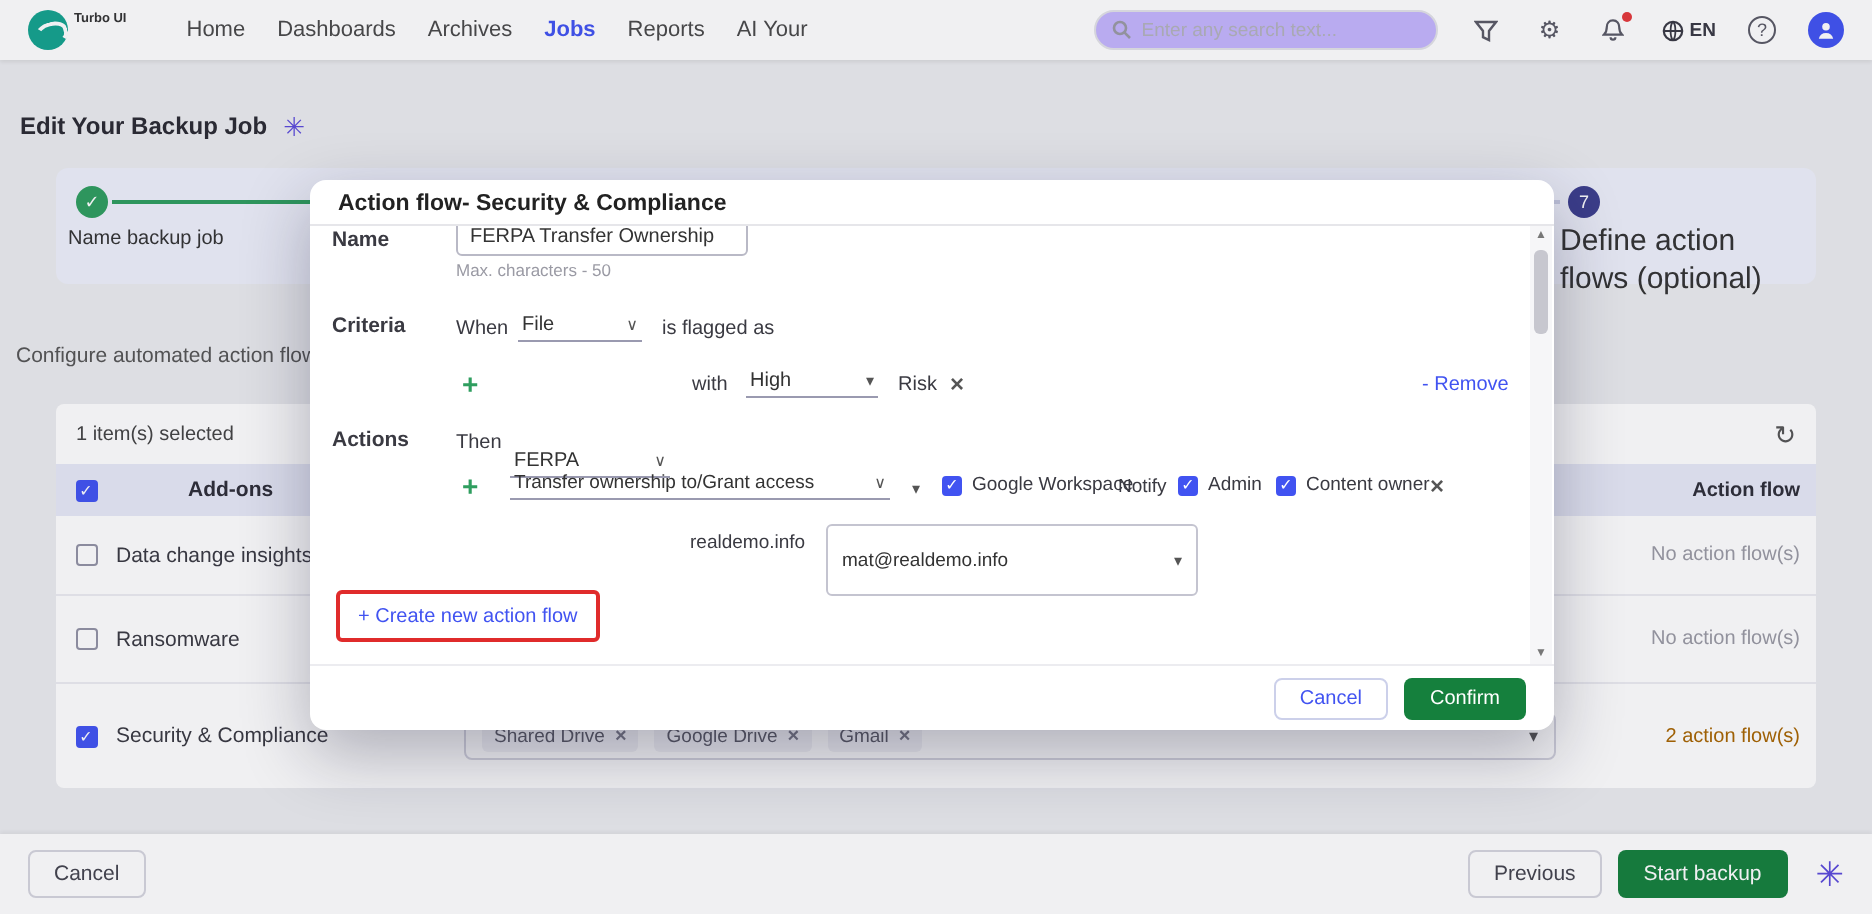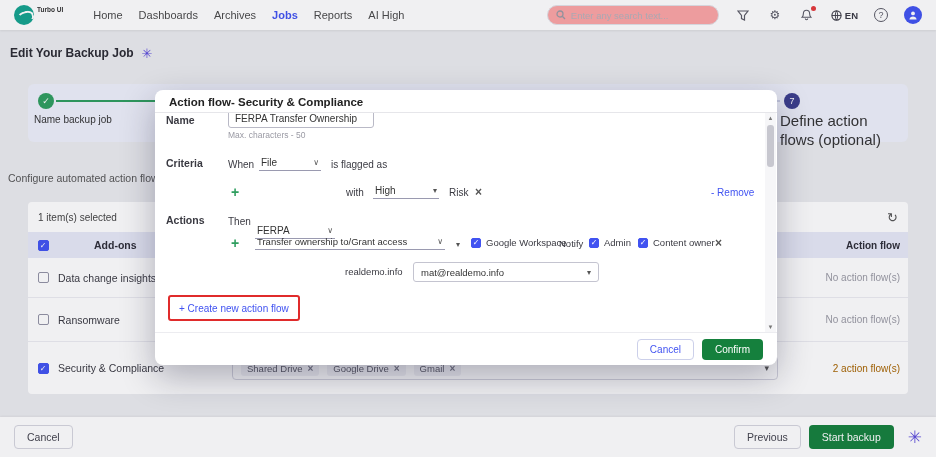--- a/index.html
+++ b/index.html
@@ -19,33 +19,33 @@
     padding:0 14px; gap:16px; box-shadow:0 1px 2px rgba(0,0,0,.08); z-index:5;
   }
   .logo{ display:flex; align-items:flex-start; gap:3px; margin-right:14px; }
   .logo-circle{ width:20px; height:20px; border-radius:50%; background:#14a38f; position:relative; }
   .logo-circle::after{ content:""; position:absolute; left:4px; top:6px; width:12px; height:8px;
     border:2px solid #fff; border-radius:8px/5px; border-bottom-color:transparent; border-left-color:transparent; transform:rotate(-15deg);}
   .brand{ font-size:6.5px; font-weight:bold; color:#333; margin-top:1px; }
   .nav-item{ font-size:11px; color:#4a4a4a; cursor:default; }
   .nav-item.active{ color:#4153f1; font-weight:bold; }
   .search{ margin-left:auto; display:flex; align-items:center; gap:5px;
-    border:1px solid #e2e2e8; background:#fca5a5; border-radius:12px; height:20px; width:172px; padding:0 8px; }
+    border:1px solid #e2e2e8; background:#c4b5fd; border-radius:12px; height:20px; width:172px; padding:0 8px; }
   .search input{ border:none; outline:none; background:transparent; font-size:9.5px; width:100%; color:#444;
     font-family:"Liberation Sans", sans-serif;}
   .search input::placeholder{ color:#b3b3bb; }
   .icon-btn{ width:16px; height:16px; display:flex; align-items:center; justify-content:center;
     color:#5a5a66; position:relative; font-size:12px; }
   .bell-dot{ position:absolute; top:-1px; right:-1px; width:5px; height:5px; background:#e5383b; border-radius:50%; }
   .lang{ display:flex; align-items:center; gap:3px; font-size:9.5px; font-weight:bold; color:#3a3a44; }
   .help{ width:14px; height:14px; border:1.2px solid #5a5a66; border-radius:50%;
     font-size:9px; display:flex; align-items:center; justify-content:center; color:#5a5a66; }
   .avatar{ width:18px; height:18px; border-radius:50%; background:#4153f1; display:flex; align-items:center; justify-content:center; }
   
-  .page-title-row{ position:absolute; top:46px; left:10px; display:flex; align-items:center; gap:8px; }
+  .page-title-row{ position:absolute; top:56px; left:10px; display:flex; align-items:center; gap:8px; }
   .page-title{ font-size:12px; font-weight:bold; color:#2b2b33; }
   .sparkle{ color:#5b4bdb; font-size:13px; line-height:1; }
   
   .stepper{ position:absolute; left:28px; top:84px; width:880px; height:58px;
     background:#eef0fb; border-radius:6px; }
   .step-done-circle{ position:absolute; left:10px; top:9px; width:16px; height:16px; border-radius:50%;
     background:#2f9e5f; color:#fff; font-size:9px; display:flex; align-items:center; justify-content:center; }
   .step-line-green{ position:absolute; left:28px; top:16px; width:540px; height:2px; background:#2f9e5f; }
   .step-line-gray{ position:absolute; left:570px; top:16px; width:182px; height:2px; background:#c9cde4; }
   .step-done-label{ position:absolute; left:6px; top:30px; font-size:10px; color:#333; }
@@ -102,21 +102,21 @@
   .hint{ position:absolute; left:73px; top:17px; font-size:8.5px; color:#9a9aa4; }
   .uselect{ position:absolute; display:inline-flex; align-items:center; gap:7px;
     border-bottom:1px solid #9a9ab0; padding:0 2px 2px; font-size:10px; color:#333; white-space:nowrap;}
   .chev{ font-size:8px; color:#555; }
   .plus{ position:absolute; color:#2f9e5f; font-size:14px; font-weight:bold; line-height:1; }
   .xicon{ position:absolute; color:#555; font-size:12px; font-weight:bold; line-height:1; }
   .link{ color:#4153f1; font-size:10px; }
   .remove-link{ position:absolute; }
   .mcb{ display:inline-flex; align-items:center; gap:5px; position:absolute; font-size:9.5px; color:#3a3a42; }
   .mcb .cb{ width:10px; height:10px; }
-  .email-select{ position:absolute; left:258px; top:149px; width:186px; height:20px; border:1px solid #c4c4d0;
+  .email-select{ position:absolute; left:258px; top:149px; width:186px; height:36px; border:1px solid #c4c4d0;
     border-radius:3px; display:flex; align-items:center; padding:0 7px; font-size:9.5px; color:#333;text-align:right; }
   .email-caret{ margin-left:auto; font-size:8px; color:#555; }
   .redbox{ position:absolute; left:13px; top:182px; border:2px solid #e02b2b; border-radius:3px;
     padding:5px 9px; }
   .scrollbar{ position:absolute; right:1px; top:0; bottom:0; width:11px; background:#f6f6f8;
     display:flex; flex-direction:column; align-items:center; }
   .sb-arrow{ font-size:6px; color:#777; height:10px; display:flex; align-items:center; }
   .sb-thumb{ width:7px; height:42px; background:#c7c7cf; border-radius:3px; margin-top:2px; }
   .sb-spacer{ flex:1; }
   .modal-footer{ height:33px; border-top:1px solid #ececf0; display:flex; align-items:center;
@@ -131,21 +131,21 @@
 <header class="navbar">
   <div class="logo">
     <span class="logo-circle"></span>
     <span class="brand">Turbo UI</span>
   </div>
   <span class="nav-item">Home</span>
   <span class="nav-item">Dashboards</span>
   <span class="nav-item">Archives</span>
   <span class="nav-item active">Jobs</span>
   <span class="nav-item">Reports</span>
-  <span class="nav-item">AI High</span>
+  <span class="nav-item">AI Your</span>
 
   <div class="search">
     <span>
       <svg width="10" height="10" viewBox="0 0 10 10">
           <circle cx="4" cy="4" r="3" fill="none" stroke="#9a9aa4" stroke-width="1.3"></circle>
           <line x1="6.3" y1="6.3" x2="9" y2="9" stroke="#9a9aa4" stroke-width="1.3"></line>
         </svg>
     </span>
     <input type="text" placeholder="Enter any search text..." style="">
   </div>

